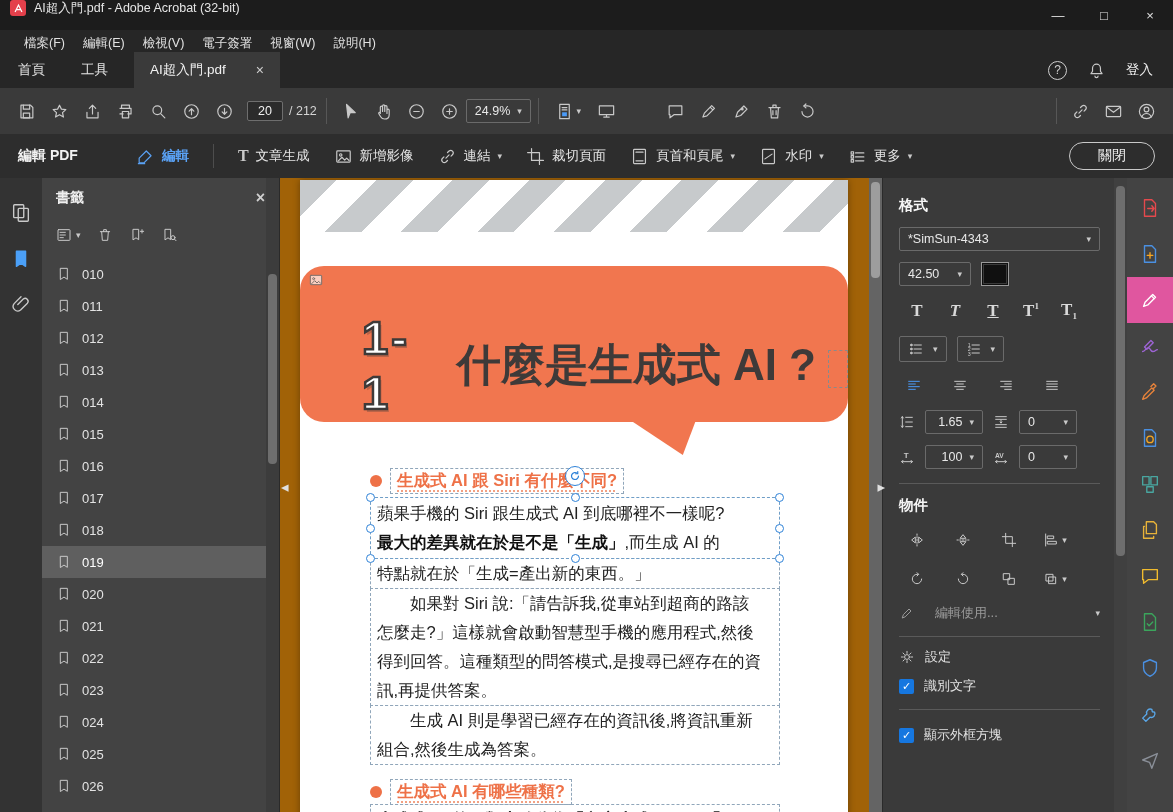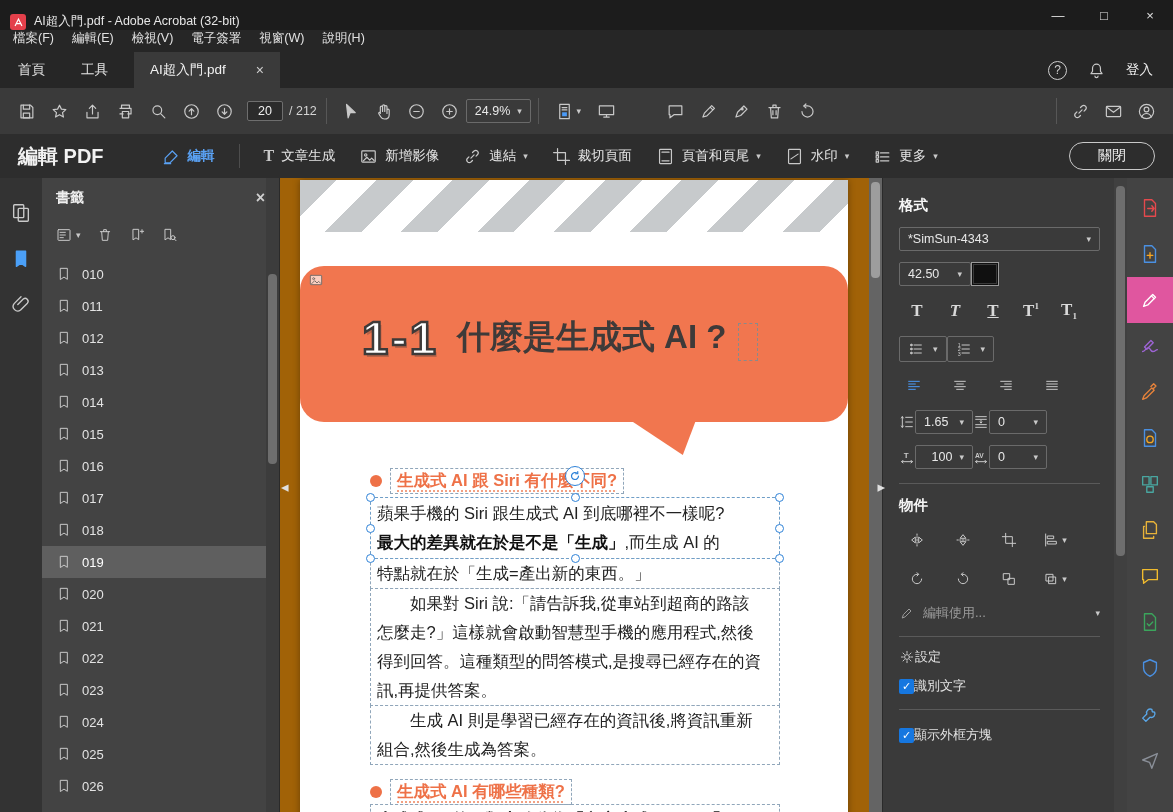--- a/index.html
+++ b/index.html
@@ -1,28 +1,28 @@
 <!DOCTYPE html>
 <html><head>
 <meta charset="utf-8">
 <style>
   *{margin:0;padding:0;box-sizing:border-box}
   html,body{width:1173px;height:812px;overflow:hidden;background:#262626;
     font-family:"Liberation Sans","DejaVu Sans",sans-serif;}
   .app{width:1173px;height:812px;display:flex;flex-direction:column;color:#ddd}
 
   
-  .titlebar{height:30px;background:#1c1c1c;display:flex;align-items:flex-end;padding-left:10px;flex:0 0 auto}
+  .titlebar{height:30px;background:#1c1c1c;display:flex;align-items:flex-start;padding-left:10px;flex:0 0 auto}
   .app-icon{width:16px;height:16px;background:#e4404b;border-radius:3px;display:flex;align-items:center;justify-content:center;margin-right:8px;flex:none}
   .titlebar .title{font-size:12.5px;color:#e6e6e6}
   .win-controls{margin-left:auto;display:flex;height:100%}
   .win-btn{width:46px;height:100%;display:flex;align-items:center;justify-content:center;font-size:13px;color:#e0e0e0}
 
   
-  .menubar{height:22px;background:#262626;display:flex;align-items:flex-start;padding:0 4px;flex:0 0 auto}
+  .menubar{height:22px;background:#262626;display:flex;align-items:flex-end;padding:0 15px;flex:0 0 auto}
   .menu-item{padding:0 9px;font-size:12.5px;color:#e2e2e2}
 
   
   .tabbar{height:36px;background:#262626;display:flex;align-items:stretch;flex:0 0 auto}
   .tab-plain{padding:0 18px;display:flex;align-items:center;font-size:13.5px;color:#e2e2e2}
   .tab-doc{background:#3a3a3a;display:flex;align-items:center;gap:30px;padding:0 16px;font-size:13.5px;color:#f2f2f2;margin-left:8px}
   .tab-close{color:#cfcfcf;font-size:14px}
   .tab-right{margin-left:auto;display:flex;align-items:center;gap:20px;padding-right:20px}
   .help-circle{width:19px;height:19px;border:1.5px solid #cfcfcf;border-radius:50%;display:flex;align-items:center;justify-content:center;font-size:12px;color:#cfcfcf}
   .signin{font-size:13.5px;color:#f0f0f0}
@@ -33,21 +33,21 @@
   .ic{width:19px;height:19px;fill:none;stroke:#c9c9c9;stroke-width:1.5;stroke-linecap:round;stroke-linejoin:round}
   .s16{width:16px;height:16px}.s22{width:22px;height:22px}
   .tb-div{width:1px;height:26px;background:#575757;margin:0 7px;flex:none}
   .page-input{width:36px;height:20px;background:#2b2b2b;border:1px solid #6e6e6e;border-radius:2px;color:#f0f0f0;font-size:12.5px;text-align:center;margin:0 6px}
   .page-total{font-size:12.5px;color:#d5d5d5;margin-right:2px;white-space:nowrap}
   .combo{display:flex;align-items:center;gap:7px;border:1px solid #6a6a6a;border-radius:2px;height:24px;padding:0 8px;font-size:12.5px;color:#e8e8e8;white-space:nowrap}
   .caret{font-size:9px;color:#c9c9c9}
 
   
   .editbar{height:44px;background:#2d2d2d;display:flex;align-items:center;flex:0 0 auto;padding:0 18px}
-  .eb-title{font-size:20px;font-weight:700;color:#f2f2f2}
+  .eb-title{font-size:14px;font-weight:700;color:#f2f2f2}
   .eb-item{display:flex;align-items:center;gap:7px;font-size:13.5px;color:#e5e5e5;margin-left:24px;white-space:nowrap}
   .eb-item.edit-active{margin-left:58px}
   .eb-item.edit-active span{color:#5aa2f5;font-weight:700}
   .eb-div{width:1px;height:24px;background:#4d4d4d;margin-left:24px}
   .tglyph{font-size:16px;font-weight:700;color:#c9c9c9;font-family:"Liberation Serif",serif}
   .close-pill{margin-left:auto;background:none;border:1px solid #c9c9c9;border-radius:16px;color:#f0f0f0;font-size:14px;padding:4px 28px;font-family:inherit}
 
   
   .content{flex:1;display:flex;position:relative;min-height:0}
 
@@ -66,21 +66,21 @@
 
   
   .doc-area{flex:1;background:#a16207;position:relative;overflow:hidden}
   .page{position:absolute;left:20px;top:2px;width:548px;height:700px;background:#fff;box-shadow:0 0 7px rgba(0,0,0,.35)}
   .stripes{height:52px;background:repeating-linear-gradient(135deg,#c7cacc 0 26px,#ffffff 26px 54px)}
   .bubble{position:absolute;left:0;right:0;top:86px;height:156px;background:#f1764f;border-radius:24px}
   .bubble-tail{position:absolute;left:330px;bottom:-33px;width:66px;height:35px;background:#f1764f;clip-path:polygon(0 0,100% 0,80% 100%)}
   .img-badge{position:absolute;left:8px;top:6px}
   .bubble-title{display:flex;align-items:center;padding:44px 0 0 62px}
   .ch-num{font-size:47px;font-weight:800;color:#fff;-webkit-text-stroke:2.5px #3e3a39;letter-spacing:3px;text-shadow:2px 3px 0 rgba(62,58,57,.3)}
-  .ch-title{font-size:33px;font-weight:800;color:#3e3a39;margin-left:18px;white-space:nowrap}
+  .ch-title{font-size:44px;font-weight:800;color:#3e3a39;margin-left:18px;white-space:nowrap}
   .cursor-box{width:20px;height:38px;border:1.5px dashed #8a8a8a;margin-left:12px;margin-top:8px;flex:none}
   .body-text{position:absolute;left:70px;top:288px;width:410px}
   .h-line{display:flex;align-items:center;gap:8px}
   .h-line.h2{margin-top:14px}
   .dot{width:12px;height:12px;border-radius:50%;background:#ee7147;flex:none}
   .h-box{border:1px dashed #90a6ba;padding:1px 6px;font-size:16.5px;font-weight:700;color:#ee7147;white-space:nowrap;
          text-decoration:underline dotted #f2a183 2px;text-underline-offset:4px}
   .sel-wrap{position:relative;border:1px dashed #6f9ec7;margin-top:3px;padding:1px 6px}
   .t-line{font-size:16.5px;line-height:29px;white-space:nowrap;color:#222}
   .t-line b{font-weight:700;color:#111}
@@ -91,32 +91,32 @@
   .rot-handle{width:20px;height:20px;border-radius:50%;background:#fff;border:1.5px solid #2e82d8;position:absolute;top:-32px;left:calc(50% - 10px);display:flex;align-items:center;justify-content:center}
   .vscroll{position:absolute;top:0;right:0;width:13px;height:100%;background:#646464}
   .vthumb{position:absolute;top:4px;left:2px;width:9px;height:96px;background:#9d9d9d;border-radius:4px}
   .collapse-l{position:absolute;left:281px;top:300px;font-size:15px;color:#e0e0e0;z-index:5}
   .collapse-r{position:absolute;right:288px;top:300px;font-size:15px;color:#e0e0e0;z-index:5}
 
   
   .format-panel{width:245px;background:#3a3a3a;border-left:1px solid #2a2a2a;position:relative;flex:none}
   .fp-scroll{position:absolute;inset:0 13px 0 0;padding:18px 14px 0 16px;overflow:hidden}
   .fp-title{font-size:14.5px;font-weight:700;color:#f5f5f5}
-  .fp-row{display:flex;align-items:center;margin-top:11px}
+  .fp-row{display:flex;align-items:center;gap:10px;margin-top:11px}
   .combo.full{width:100%;justify-content:space-between;margin-top:12px}
   .swatch{width:28px;height:24px;background:#101010;border:1px solid #9a9a9a;outline:1px solid #3a3a3a;outline-offset:-3px}
   .fmt-btn{width:36px;height:28px;display:flex;align-items:center;justify-content:center}
   .tg{font-size:17px;color:#d9d9d9;font-family:"Liberation Serif",serif;font-weight:700}
   .tg.it{font-style:italic}.tg.ul{text-decoration:underline}
   .tg sup,.tg sub{font-size:9px}
   .split{display:flex;align-items:center;gap:9px;border:1px solid #6a6a6a;border-radius:2px;height:26px;padding:0 8px}
   .al-btn{width:30px;height:26px;display:flex;align-items:center;justify-content:center}
   .fp-hr{height:1px;background:#5a5a5a;margin:14px 0 0}
   .obj-btn{width:36px;height:28px;display:flex;align-items:center;justify-content:center}
-  .edit-using{color:#9a9a9a;font-size:13px;display:flex;align-items:center;gap:8px;width:100%}
+  .edit-using{color:#9a9a9a;font-size:13px;display:flex;align-items:center;gap:20px;width:100%}
   .edit-using .caret{margin-left:auto}
   .fp-label{font-size:13px;color:#e2e2e2}
   .checkbox{width:15px;height:15px;background:#1677e0;border-radius:2px;display:flex;align-items:center;justify-content:center;color:#fff;font-size:11px;flex:none}
   .fp-scrollbar{position:absolute;top:0;right:0;width:13px;height:100%;background:#404040}
   .fp-thumb{position:absolute;top:8px;left:2px;width:9px;height:370px;background:#6e6e6e;border-radius:4px}
 
   
   .right-rail{width:46px;background:#434343;display:flex;flex-direction:column;align-items:center;padding-top:7px;flex:none}
   .rr-tile{width:46px;height:46px;display:flex;align-items:center;justify-content:center;flex:none}
   .rr-tile.active{background:#e0569f}
@@ -665,21 +665,21 @@
               <svg class="ic s16" viewBox="0 0 24 24">
                 <path d="M4 5h16M4 9h16M4 13h16M4 17h16"></path>
               </svg>
             </div>
         </div>
 
         <div class="fp-row">
           <svg class="ic s16" viewBox="0 0 24 24">
               <path d="M5 4v16M3.5 6L5 4l1.5 2M3.5 18L5 20l1.5-2M10 5h10M10 12h10M10 19h10"></path>
             </svg>
-          <div class="combo" style="width:58px;justify-content:space-between">
+          <div class="combo" style="width:58px;justify-content:flex-end">
               <span>1.65</span>
               <span class="caret">▾</span>
             </div>
           <svg class="ic s16" viewBox="0 0 24 24">
               <path d="M4 4h16M4 8h16M4 16h16M4 20h16M12 9.5v4M10.5 12l1.5 1.5L13.5 12"></path>
             </svg>
           <div class="combo" style="width:58px;justify-content:space-between">
               <span>0</span>
               <span class="caret">▾</span>
             </div>

